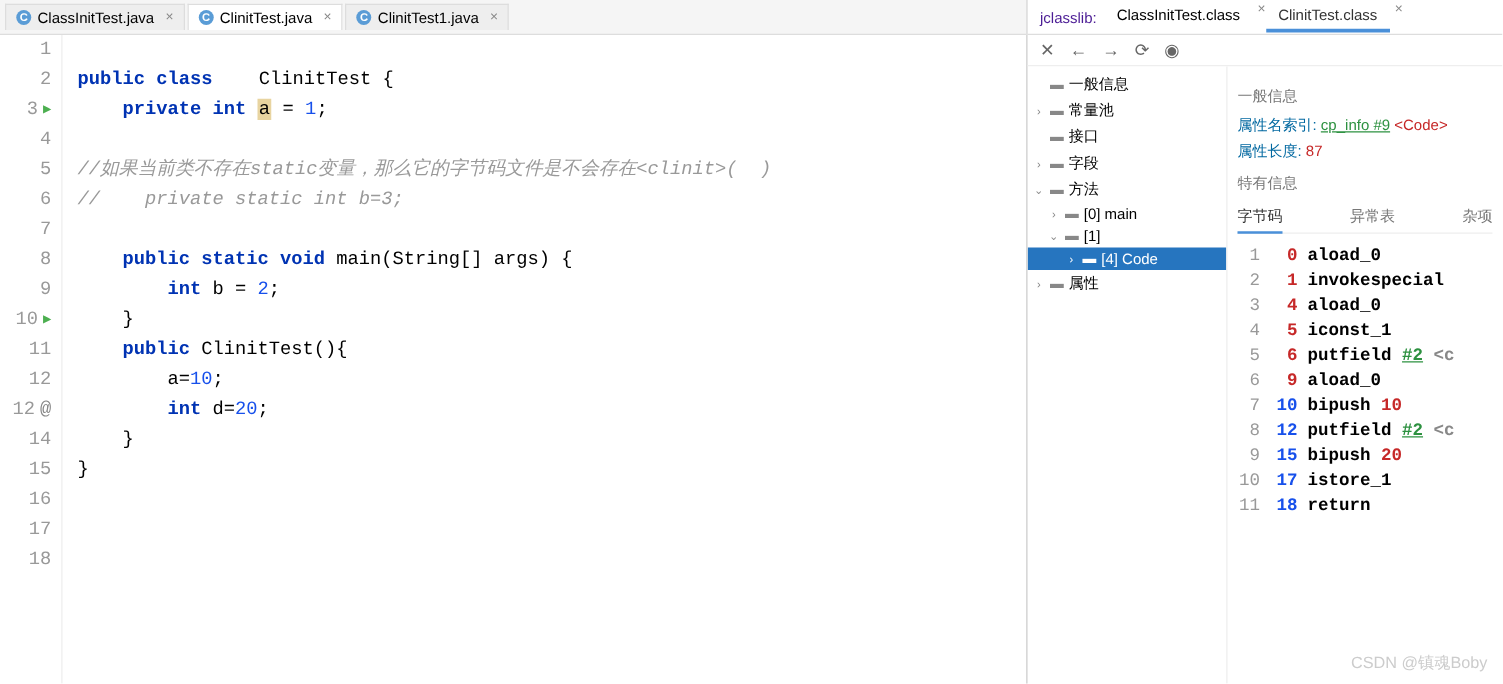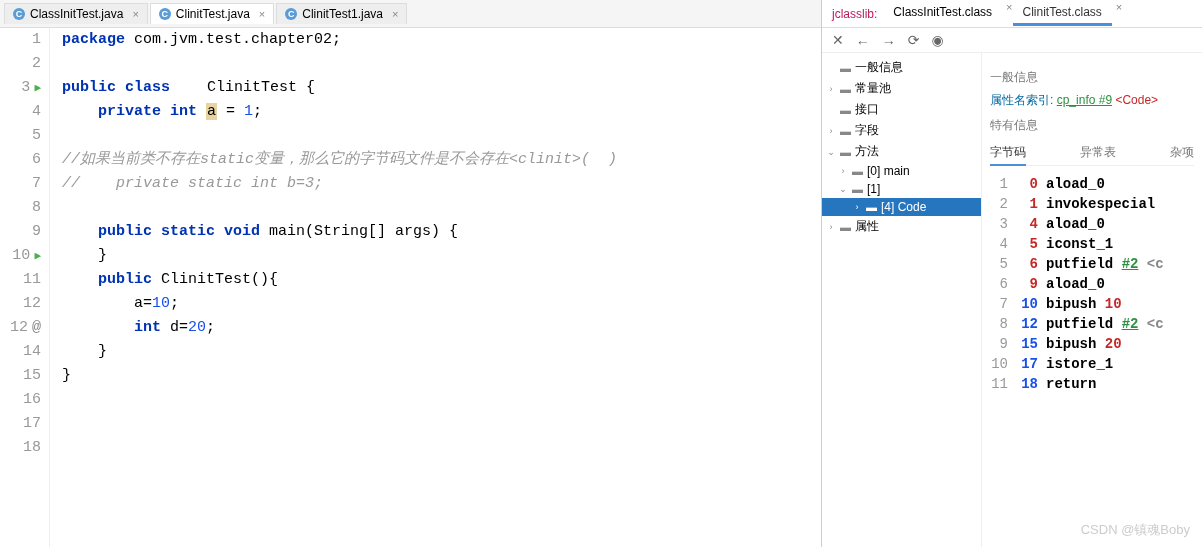--- a/index.html
+++ b/index.html
@@ -21,21 +21,21 @@
     .code-line { height: 24px; white-space: pre; }
     .code-line.highlight { background: #fffde7; }
     .kw { color: #0033b3; font-weight: bold; }
     .comment { color: #999; font-style: italic; }
     .num { color: #1750eb; }
     .cls { color: #000; margin-left: 28px; }
     .hl-var { background: #e8d4a0; padding: 0 1px; }
     
     .right-panel { width: 380px; display: flex; flex-direction: column; }
     .right-header { display: flex; align-items: center; border-bottom: 1px solid #ddd; height: 28px; padding: 0 4px; font-size: 12px; }
-    .right-header .lbl { padding: 0 6px; color: #be185d; }
+    .right-header .lbl { padding: 0 6px; color: #4c1d95; }
     .right-tab { padding: 4px 10px; cursor: pointer; }
     .right-tab.active { border-bottom: 3px solid #4a90d9; color: #333; }
     .toolbar-row { display: flex; align-items: center; gap: 12px; padding: 4px 10px; border-bottom: 1px solid #eee; color: #666; font-size: 14px; }
     .right-body { display: flex; flex: 1; overflow: hidden; }
     .tree-panel { width: 160px; border-right: 1px solid #eee; padding: 4px 0; font-size: 12px; overflow: auto; }
     .tree-item { display: flex; align-items: center; padding: 2px 4px; gap: 4px; cursor: pointer; white-space: nowrap; }
     .tree-item.selected { background: #2675bf; color: #fff; }
     .tree-arrow { width: 10px; font-size: 9px; color: #888; display: inline-block; text-align: center; }
     .tree-item.selected .tree-arrow { color: #fff; }
     .folder-icon { color: #888; font-size: 11px; }
@@ -137,29 +137,29 @@
             <span>16</span>
           </div>
           <div class="gutter-line">
             <span>17</span>
           </div>
           <div class="gutter-line">
             <span>18</span>
           </div>
         </div>
       <div class="code-content" id="code">
-          <div class="code-line"><span class="kw">package</span> com.jvm.test.chapter02;</div>
           <div class="code-line"></div>
           <div class="code-line"><span class="kw">public class</span> <span class="cls">ClinitTest</span> {</div>
           <div class="code-line">    <span class="kw">private int</span> <span class="hl-var">a</span> = <span class="num">1</span>;</div>
           <div class="code-line"></div>
           <div class="code-line"><span class="comment">//如果当前类不存在static变量，那么它的字节码文件是不会存在&lt;clinit&gt;(  )</span></div>
           <div class="code-line"><span class="comment">//    private static int b=3;</span></div>
           <div class="code-line"></div>
           <div class="code-line">    <span class="kw">public static void</span> main(String[] args) {</div>
+          <div class="code-line">        <span class="kw">int</span> b = <span class="num">2</span>;</div>
           <div class="code-line">    }</div>
           <div class="code-line">    <span class="kw">public</span> ClinitTest(){</div>
           <div class="code-line">        a=<span class="num">10</span>;</div>
           <div class="code-line">        <span class="kw">int</span> d=<span class="num">20</span>;</div>
           <div class="code-line">    }</div>
           <div class="code-line">}</div>
           <div class="code-line"></div>
         </div>
     </div>
   </div>
@@ -228,20 +228,24 @@
             <span>属性</span>
           </div>
         </div>
       <div class="detail-panel">
         <div class="section-title">一般信息</div>
         <div class="prop-row">
           <span class="prop-label">属性名索引:</span>
           <span class="link-green">cp_info #9</span>
           <span class="red-txt">&lt;Code&gt;</span>
         </div>
+        <div class="prop-row">
+          <span class="prop-label">属性长度:</span>
+          <span class="red-txt">87</span>
+        </div>
         <div class="section-title">特有信息</div>
         <div class="detail-tabs" id="dtabs">
             <span class="detail-tab active">字节码</span>
             <span class="detail-tab">异常表</span>
             <span class="detail-tab">杂项</span>
           </div>
         <div class="bytecode" id="bytecode">
             <div class="bc-row">
               <span class="bc-ln">1</span>
               <span class="bc-pc" style="color:#c62828">0</span>

